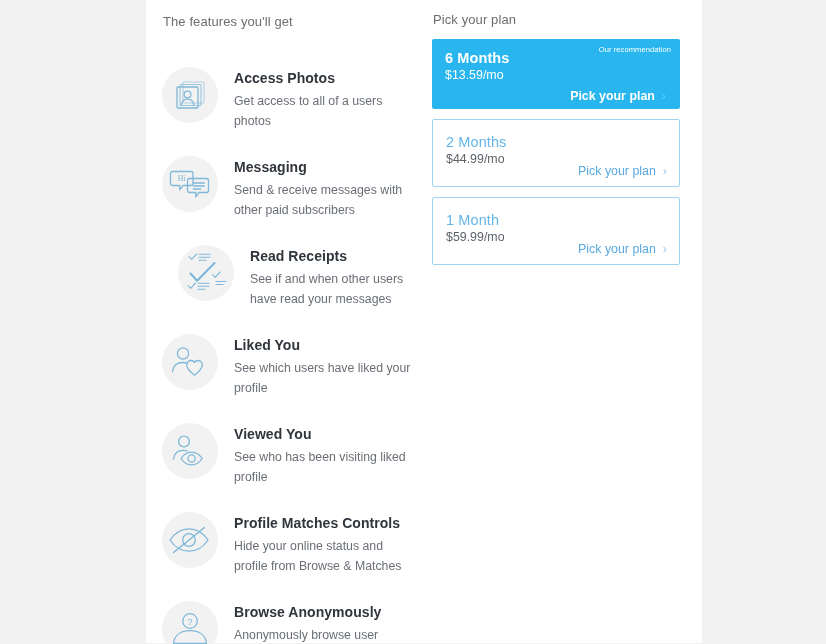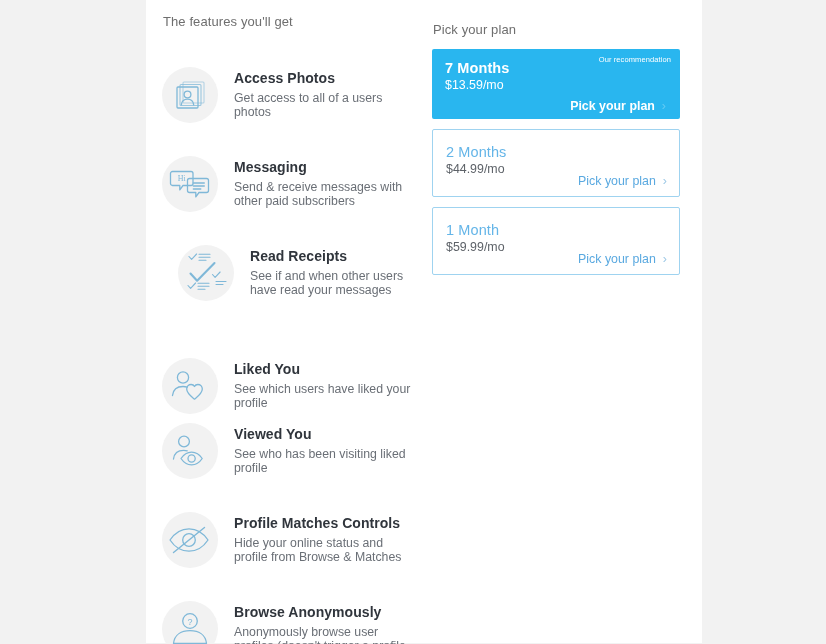--- a/index.html
+++ b/index.html
@@ -77,30 +77,30 @@
   .feature-title {
     font-size: 14px;
     font-weight: bold;
     color: #30353c;
     margin: 0 0 5px 0;
     letter-spacing: 0.05px;
   }
   .feature-desc {
     font-size: 12.3px;
     color: #6a6f76;
-    line-height: 14px;
+    line-height: 20px;
     margin: 0;
     max-width: 180px;
   }
 
   
   #plans-col {
     position: absolute;
     left: 286px;
-    top: 22px;
+    top: 12px;
     width: 252px;
   }
   #plans-heading { margin: 0 0 12px 1px; }
 
   .plan-card {
     position: relative;
     box-sizing: border-box;
     width: 248px;
     border-radius: 2px;
     margin-bottom: 10px;
@@ -211,21 +211,21 @@
                 <path d="M33 30.5h10M33 33.5h7" fill="none" stroke="#7fb8d8" stroke-width="1.1" stroke-linecap="round" stroke-linejoin="round"></path>
                 <path d="M5 34.5l2.6 2.8L12.6 32" fill="none" stroke="#7fb8d8" stroke-width="1.1" stroke-linecap="round" stroke-linejoin="round"></path>
                 <path d="M15 32.2h11M15 35.2h11M15 38.2h7" fill="none" stroke="#7fb8d8" stroke-width="1.1" stroke-linecap="round" stroke-linejoin="round"></path>
               </svg>
             </div>
             <div class="feature-text">
               <div class="feature-title">Read Receipts</div>
               <div class="feature-desc">See if and when other users have read your messages</div>
             </div>
           </div>
-          <div class="feature-row" style="position: absolute; left: 0px; top: 291px; width: 268px; margin-top: 24px;">
+          <div class="feature-row" style="position: absolute; left: 0px; top: 291px; width: 268px;">
             <div class="feature-icon-wrap">
               <span class="icon-disc"></span>
               <svg width="42" height="40" viewBox="0 0 42 40">
                 <circle cx="14" cy="11.5" r="5.6" fill="none" stroke="#7fb8d8" stroke-width="1.3" stroke-linecap="round" stroke-linejoin="round"></circle>
                 <path d="M3.5 29.5c0.7-6.3 5.1-9 10.5-9 1.5 0 2.9 0.2 4.2 0.7" fill="none" stroke="#7fb8d8" stroke-width="1.3" stroke-linecap="round" stroke-linejoin="round"></path>
                 <path d="M25.5 33.2c-3.2-2.6-7.8-6-7.8-10.2 0-2.6 2-4.5 4.4-4.5 1.5 0 2.8 0.8 3.4 2 0.6-1.2 1.9-2 3.4-2 2.4 0 4.4 1.9 4.4 4.5 0 4.2-4.6 7.6-7.8 10.2z" fill="none" stroke="#7fb8d8" stroke-width="1.3" stroke-linecap="round" stroke-linejoin="round"></path>
               </svg>
             </div>
             <div class="feature-text">
               <div class="feature-title">Liked You</div>
@@ -277,21 +277,21 @@
           </div>
         </div>
     </div>
 
     <div id="plans-col">
       <div id="plans-heading" class="col-heading">Pick your plan</div>
 
       <div id="plans-list">
           <div class="plan-card featured">
             <div class="plan-badge">Our recommendation</div>
-            <div class="plan-name">7 Months</div>
+            <div class="plan-name">6 Months</div>
             <div class="plan-price">$13.59/mo</div>
             <div class="plan-cta">
               <span>Pick your plan</span>
               <span class="chev">›</span>
             </div>
           </div>
           <div class="plan-card plain">
             <div class="plan-name">2 Months</div>
             <div class="plan-price">$44.99/mo</div>
             <div class="plan-cta">

